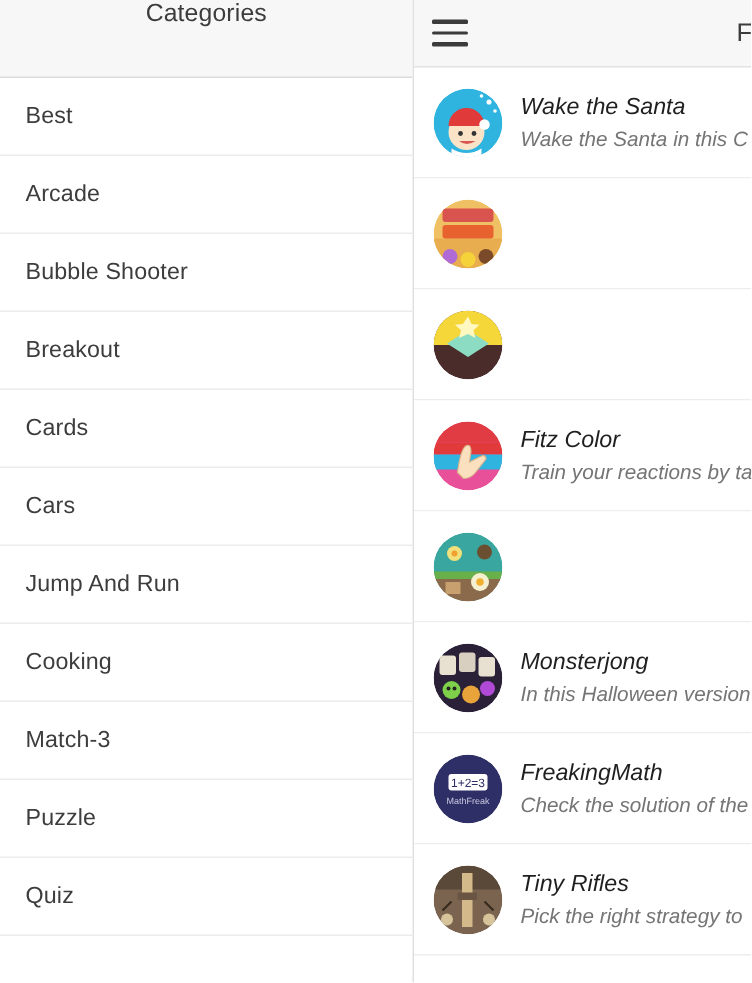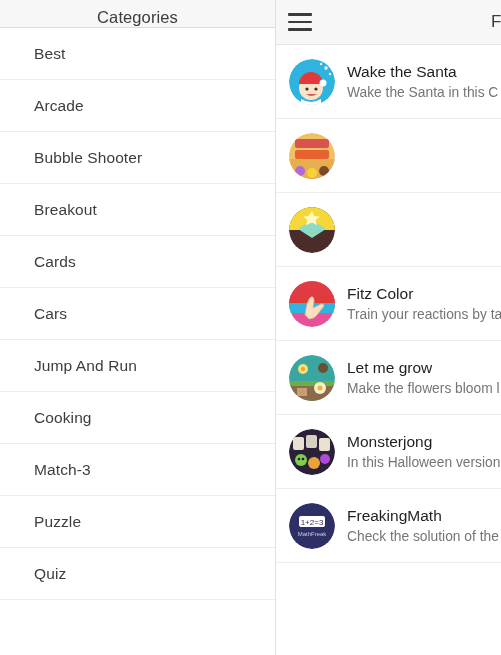--- a/index.html
+++ b/index.html
@@ -27,46 +27,46 @@
     min-width: 276px;
     height: 655px;
     background: #ffffff;
     border-right: 1px solid #e0e0e0;
     box-sizing: border-box;
     position: relative;
     overflow: hidden;
   }
 
   .sidebar-header {
-    height: 28px;
+    height: 52px;
     background: #f7f7f7;
     border-bottom: 1px solid #dcdcdc;
     display: flex;
-    align-items: flex-end;
+    align-items: flex-start;
     justify-content: center;
     box-sizing: border-box;
   }
 
   .sidebar-header-title {
     font-size: 16.5px;
     color: #3c3c3c;
     letter-spacing: 0.1px;
   }
 
   .sidebar-list {
     height: 611px;
     overflow: hidden;
   }
 
   .sidebar-item {
     height: 52px;
     box-sizing: border-box;
     display: flex;
     align-items: center;
-    padding-left: 34px;
+    padding-left: 17px;
     border-bottom: 1px solid #ececec;
     background: #ffffff;
     cursor: pointer;
   }
 
   .sidebar-item-label {
     font-size: 15.5px;
     color: #3d3d3d;
     letter-spacing: 0.1px;
   }
@@ -143,20 +143,21 @@
     border-radius: 50%;
     overflow: hidden;
     position: relative;
     margin-right: 12px;
   }
 
   .game-text {
     min-width: 0;
     white-space: nowrap;
     overflow: visible;
+    font-style: italic;
   }
 
   .game-title {
     font-size: 15.5px;
     color: #1f1f1f;
     line-height: 20px;
     margin-bottom: 2px;
     white-space: nowrap;
   }
 
@@ -297,24 +298,20 @@
               <rect x="0" y="30" width="46" height="16" fill="#8a6a4a"></rect>
               <rect x="0" y="26" width="46" height="5" fill="#6ab04a"></rect>
               <circle cx="14" cy="14" r="5" fill="#f2e07a"></circle>
               <circle cx="14" cy="14" r="2" fill="#f0a030"></circle>
               <circle cx="31" cy="33" r="6" fill="#f5f0d0"></circle>
               <circle cx="31" cy="33" r="2.5" fill="#f0b030"></circle>
               <circle cx="34" cy="13" r="5" fill="#6a5030"></circle>
               <rect x="8" y="33" width="10" height="8" fill="#c8a070"></rect>
             </svg>
           </div>
-          <div class="game-text">
-            <div class="game-title">Let me grow</div>
-            <div class="game-desc">Make the flowers bloom l</div>
-          </div>
         </div>
         <div class="game-row">
           <div class="game-icon">
             <svg xmlns="http://www.w3.org/2000/svg" viewBox="0 0 46 46">
               <circle cx="23" cy="23" r="23" fill="#2a2038"></circle>
               <rect x="4" y="8" width="11" height="13" rx="2" fill="#e8e0d0"></rect>
               <rect x="17" y="6" width="11" height="13" rx="2" fill="#d8cfc0"></rect>
               <rect x="30" y="9" width="11" height="13" rx="2" fill="#e8e0d0"></rect>
               <circle cx="12" cy="31" r="6" fill="#7ecf4a"></circle>
               <circle cx="25" cy="34" r="6" fill="#e8a33a"></circle>
@@ -335,16 +332,33 @@
               <rect x="10" y="13" width="26" height="11" rx="2" fill="#ffffff"></rect>
               <text x="23" y="21.5" font-size="8" text-anchor="middle" fill="#2e2f66" font-family="Liberation Sans, sans-serif">1+2=3</text>
               <text x="23" y="33" font-size="6" text-anchor="middle" fill="#c8c8e0" font-family="Liberation Sans, sans-serif">MathFreak</text>
             </svg>
           </div>
           <div class="game-text">
             <div class="game-title">FreakingMath</div>
             <div class="game-desc">Check the solution of the</div>
           </div>
         </div>
+        <div class="game-row">
+          <div class="game-icon">
+            <svg xmlns="http://www.w3.org/2000/svg" viewBox="0 0 46 46">
+              <circle cx="23" cy="23" r="23" fill="#7a6450"></circle>
+              <path d="M0 0 h46 v16 H0 Z" fill="#5a4838"></path>
+              <rect x="19" y="5" width="7" height="36" fill="#d4b98a"></rect>
+              <rect x="16" y="18" width="13" height="5" fill="#6a5442"></rect>
+              <circle cx="9" cy="36" r="4" fill="#d8c49a"></circle>
+              <circle cx="37" cy="36" r="4" fill="#d8c49a"></circle>
+              <path d="M6 30 L12 24 M40 30 L34 24" stroke="#3a2e22" stroke-width="1.6" fill="none"></path>
+            </svg>
+          </div>
+          <div class="game-text">
+            <div class="game-title">Tiny Rifles</div>
+            <div class="game-desc">Pick the right strategy to</div>
+          </div>
+        </div>
       </div>
   </div>
 
 </div>
 
 </body></html>

